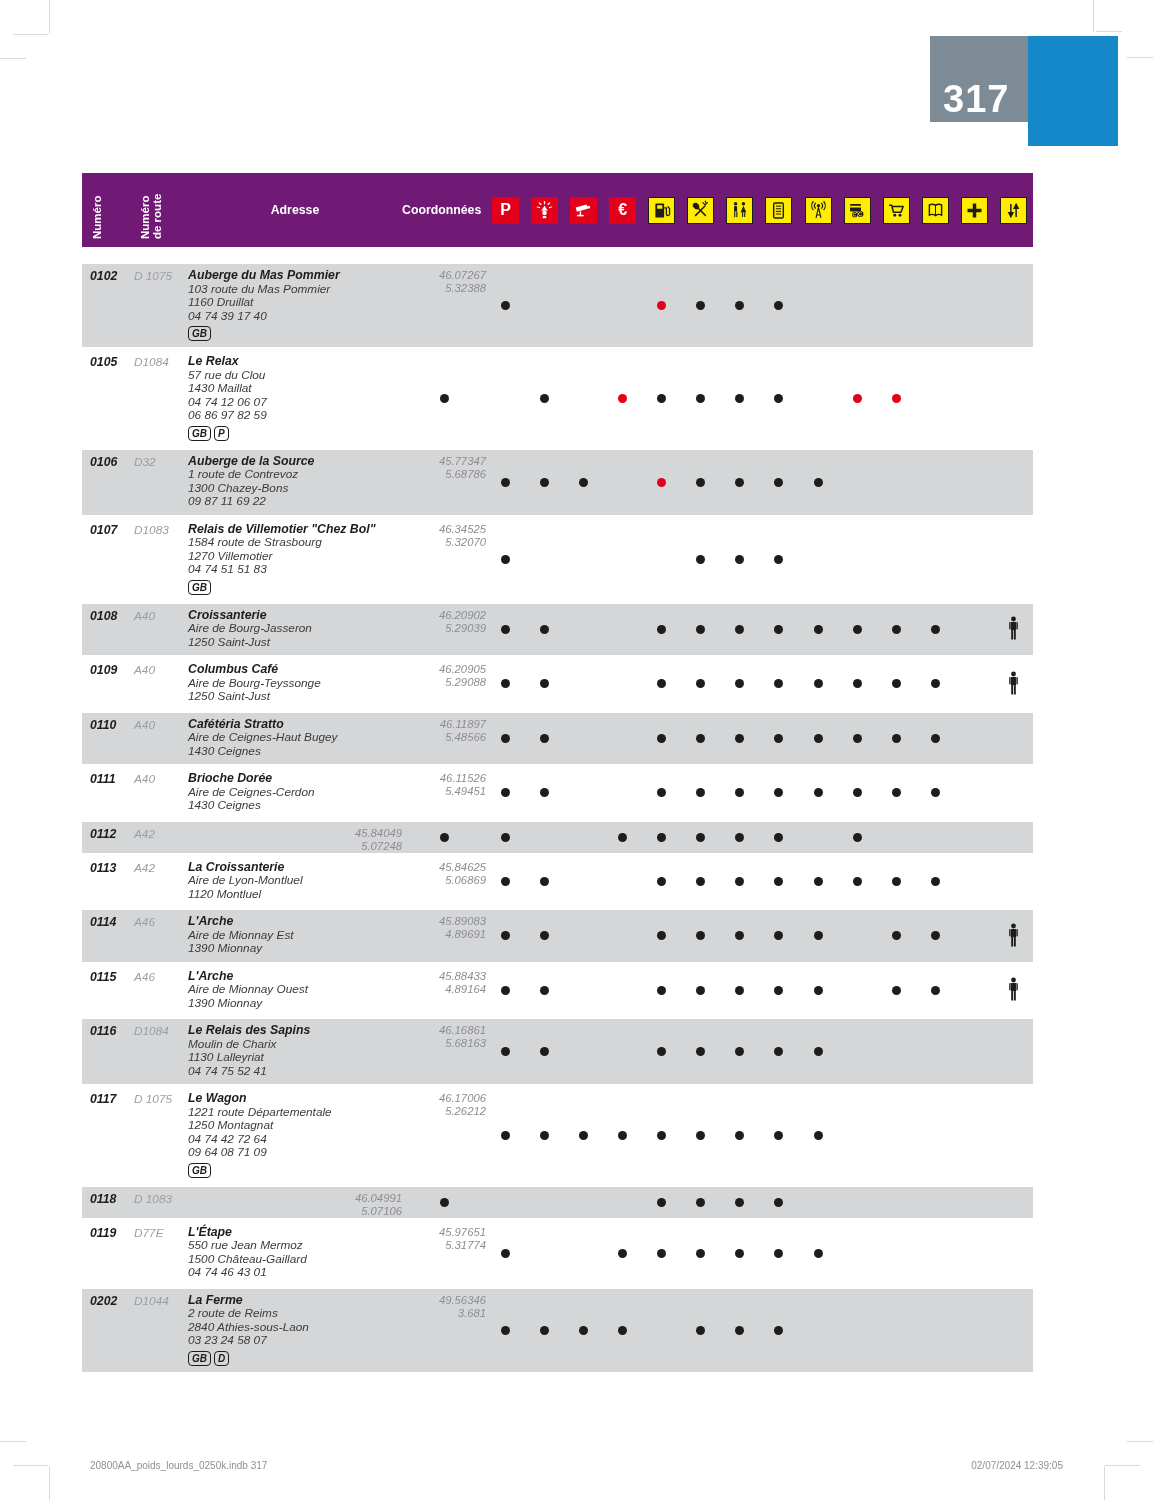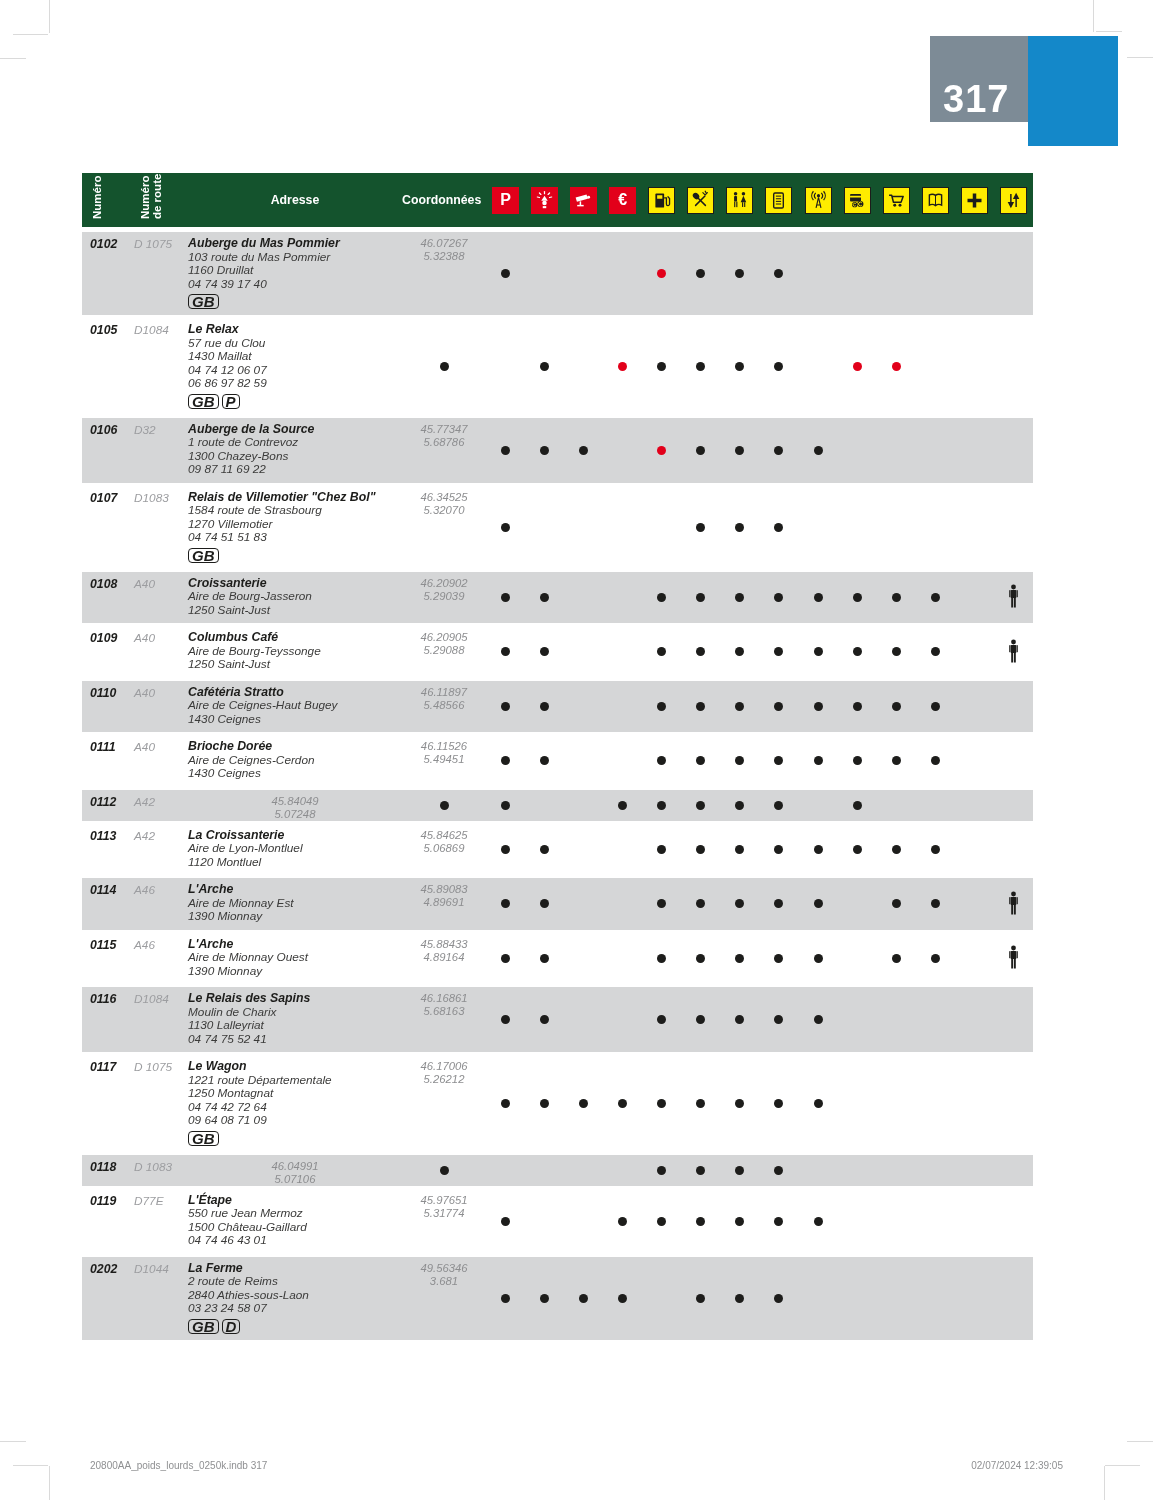--- a/index.html
+++ b/index.html
@@ -8,43 +8,43 @@
   
   .crop{position:absolute;background:#dadada;}
 
   
   .tab-gray{position:absolute;left:930px;top:36px;width:98px;height:86px;background:#7d8b96;display:flex;align-items:flex-end;padding:0 0 4px 13px;box-sizing:border-box;}
   .tab-blue{position:absolute;left:1028px;top:36px;width:90px;height:110px;background:#1488c9;}
   .pagenum{color:#fff;font-weight:bold;font-size:38px;line-height:38px;letter-spacing:1px;}
 
   
   .tablewrap{position:absolute;left:82px;top:173px;width:951px;}
-  .thead{position:relative;display:grid;grid-template-columns:48px 58px 214px 84px repeat(14,39.07px);height:54px;background:#14532d;align-items:center;margin-bottom:5px;}
+  .thead{position:relative;display:grid;grid-template-columns:48px 58px 214px 84px repeat(14,39.07px);height:74px;background:#701a75;align-items:center;margin-bottom:17px;}
   .vlabel{position:absolute;transform:rotate(-90deg);transform-origin:0 100%;color:#fff;font-weight:bold;font-size:11.5px;line-height:12px;white-space:pre-line;bottom:8px;}
   #vlabel-numero{left:21px;}
   #vlabel-route{left:81px;}
   .hadresse{grid-column:3;text-align:center;color:#fff;font-weight:bold;font-size:12.3px;}
   .hcoord{grid-column:4;text-align:left;color:#fff;font-weight:bold;font-size:12.3px;padding-right:2px;}
   .hcell{display:flex;justify-content:center;align-items:center;}
   .tile{width:27px;height:27px;display:flex;align-items:center;justify-content:center;box-sizing:border-box;}
   .tile.red{background:#e2001a;}
   .tile.yellow{background:#ffec00;border:1.5px solid #1d1d1b;}
   .tile svg{width:21px;height:21px;display:block;}
   .glyphtxt{color:#fff;font-weight:bold;font-size:16px;line-height:1;}
 
   .row{display:grid;grid-template-columns:48px 58px 214px 84px repeat(14,39.07px);margin-bottom:3px;font-style:italic;}
   .row.gray{background:#d5d6d7;}
   .c-num{padding:5px 0 0 8px;font-weight:bold;font-size:12.3px;color:#1d1d1b;}
   .c-route{padding:5px 0 0 4px;font-size:11.8px;color:#9c9da0;}
   .c-addr{padding:4px 8px 6px 0;}
   .name{font-weight:bold;font-size:12.3px;line-height:14.5px;color:#1d1d1b;}
   .aline{font-size:11.8px;line-height:13.5px;color:#3b3b3a;}
   .badges{margin-top:3px;display:flex;gap:3px;}
-  .badge{border:1.3px solid #1d1d1b;border-radius:4px;font-size:15px;font-weight:bold;line-height:11px;padding:1px 3px;color:#1d1d1b;}
-  .c-coord{padding-top:5px;text-align:center;font-size:11.3px;line-height:13px;color:#8d8e90;}
+  .badge{border:1.3px solid #1d1d1b;border-radius:4px;font-size:10px;font-weight:bold;line-height:11px;padding:1px 3px;color:#1d1d1b;}
+  .c-coord{padding-top:5px;text-align:right;font-size:11.3px;line-height:13px;color:#8d8e90;}
   .c-svc{display:flex;align-items:center;justify-content:center;}
   .dot{width:9px;height:9px;border-radius:50%;}
   .dot.b{background:#1d1d1b;}
   .dot.r{background:#e2001a;}
   .person-svg{width:13px;height:26px;display:block;}
 
   .footer-left{position:absolute;left:90px;top:1460px;font-size:10px;color:#8f9092;}
   .footer-right{position:absolute;right:90px;top:1460px;font-size:10px;color:#8f9092;}
 </style>
 </head>

